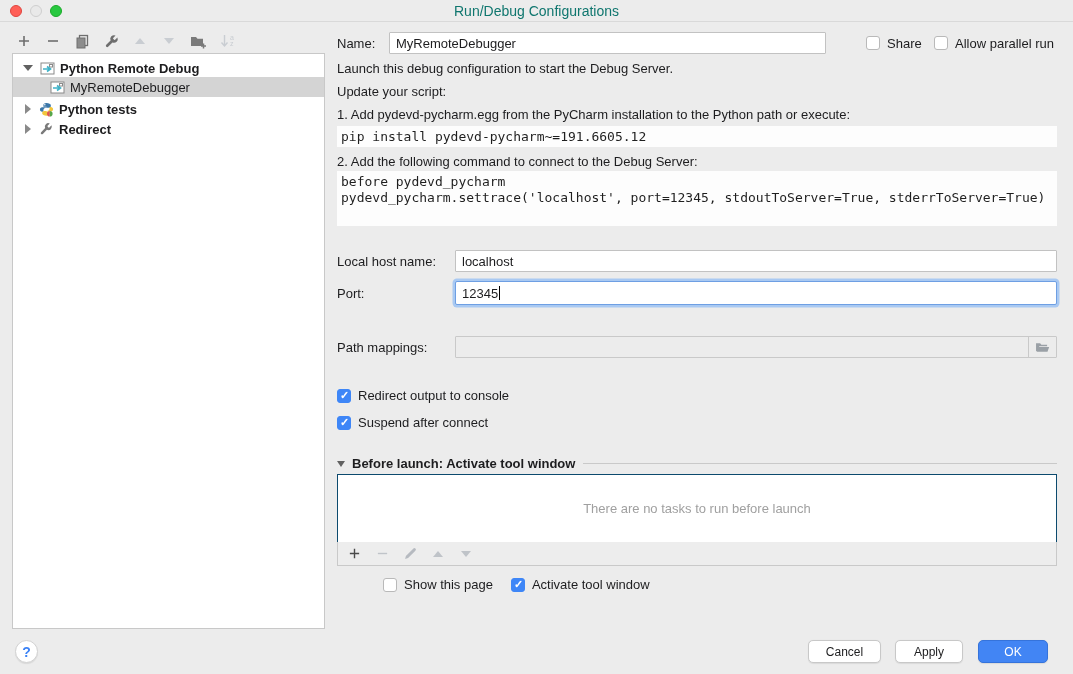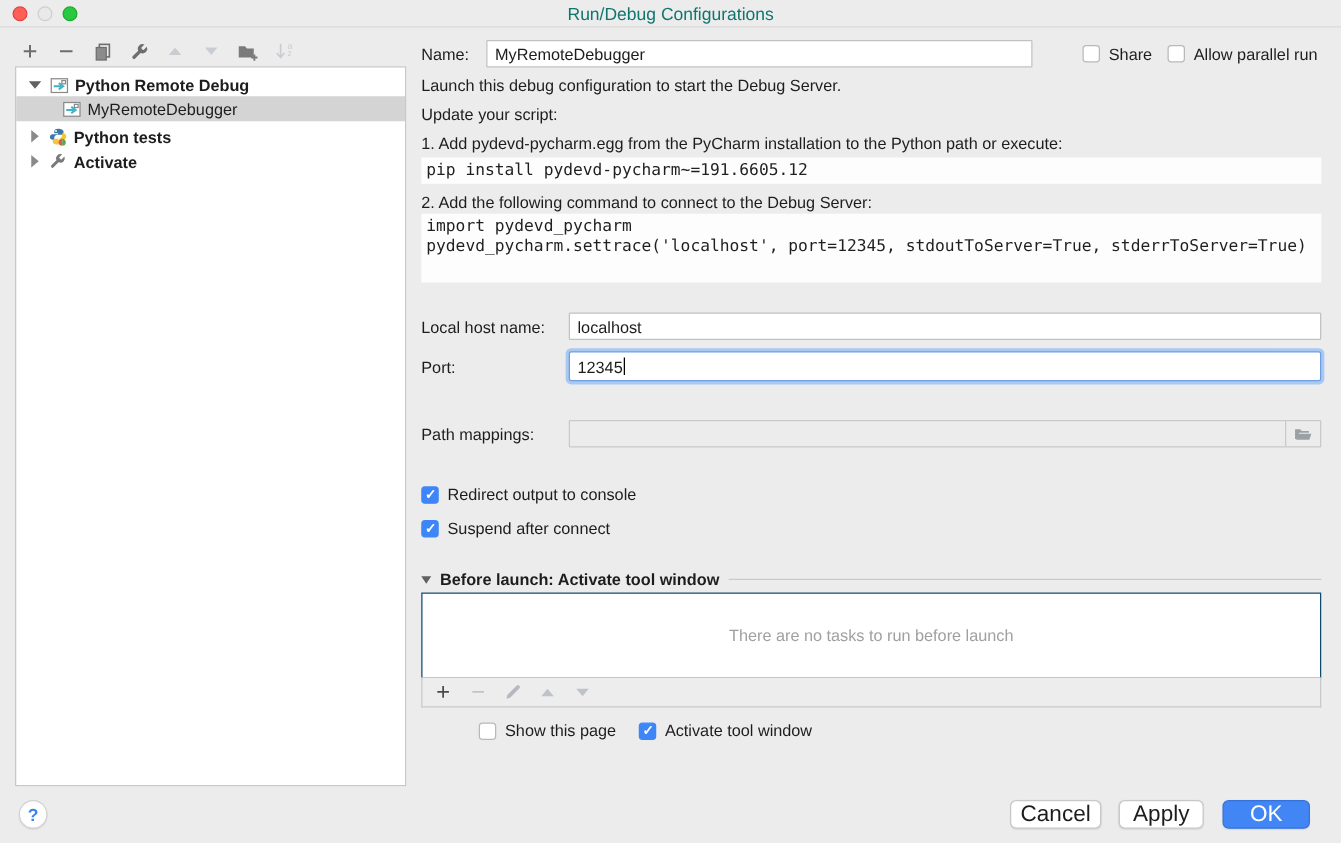--- a/index.html
+++ b/index.html
@@ -96,21 +96,21 @@
     display:flex; align-items:center; gap:12px; padding-left:8px;
   }
   .tasks-toolbar .tbtn { width:16px; height:16px; }
   .t-up   { width:0; height:0; border-left:5px solid transparent; border-right:5px solid transparent; border-bottom:6px solid #bfc3c8; }
   .t-down { width:0; height:0; border-left:5px solid transparent; border-right:5px solid transparent; border-top:6px solid #bfc3c8; }
 
   
   .btn {
     position:absolute; top:640px; height:23px; border-radius:5px;
     background:#fff; border:1px solid #c8c8c8;
-    font-size:18px; color:#1d1d1f;
+    font-size:12px; color:#1d1d1f;
     display:flex; align-items:center; justify-content:center;
     box-shadow:0 .5px 1px rgba(0,0,0,.08);
   }
   .btn.primary { background:#4285f4; border-color:#3573db; color:#fff; }
 
   .sort-ic { display:flex; align-items:center; color:#c9cdd2; }
   .sort-ic .az { display:flex; flex-direction:column; font-size:7px; line-height:6px; margin-left:1px; }
 </style>
 </head>
 <body>
@@ -206,21 +206,21 @@
     </span>
     <span>Python tests</span>
   </div>
   <div class="tree-row bold" style="top:65px;">
     <div class="twisty-col"></div>
     <span class="tree-icon">
       <svg width="14" height="14" viewBox="0 0 24 24">
         <path fill="#7a7a7a" d="M14.7 6.3a1 1 0 0 0 0 1.4l1.6 1.6a1 1 0 0 0 1.4 0l3.77-3.77a6 6 0 0 1-7.94 7.94l-6.91 6.91a2.12 2.12 0 0 1-3-3l6.91-6.91a6 6 0 0 1 7.94-7.94l-3.76 3.76z"></path>
       </svg>
     </span>
-    <span>Activate</span>
+    <span>Redirect</span>
   </div>
 </div>
 
 <div class="help-btn">
   <span>?</span>
 </div>
 
 <div class="content">
 
   <div class="row" style="top:4px; height:22px;">
@@ -250,21 +250,21 @@
 
   <div class="row codebg mono" style="top:98px; height:21px; padding-left:4px;">
     <span>pip install pydevd-pycharm~=191.6605.12</span>
   </div>
 
   <div class="row" style="top:126px;">
       <span>2. Add the following command to connect to the Debug Server:</span>
     </div>
 
   <div class="row codebg mono" style="top:143px; height:55px; padding:3px 4px; display:block;">
-    <div style="line-height:16px;">import pydevd_pycharm</div>
+    <div style="line-height:16px;">before pydevd_pycharm</div>
     <div style="line-height:16px;">pydevd_pycharm.settrace('localhost', port=12345, stdoutToServer=True, stderrToServer=True)</div>
   </div>
 
   <div class="row" style="top:222px; height:22px;">
     <span>Local host name:</span>
     <div class="field" style="position:absolute; left:118px; width:602px;">
       <span>localhost</span>
     </div>
   </div>
 

